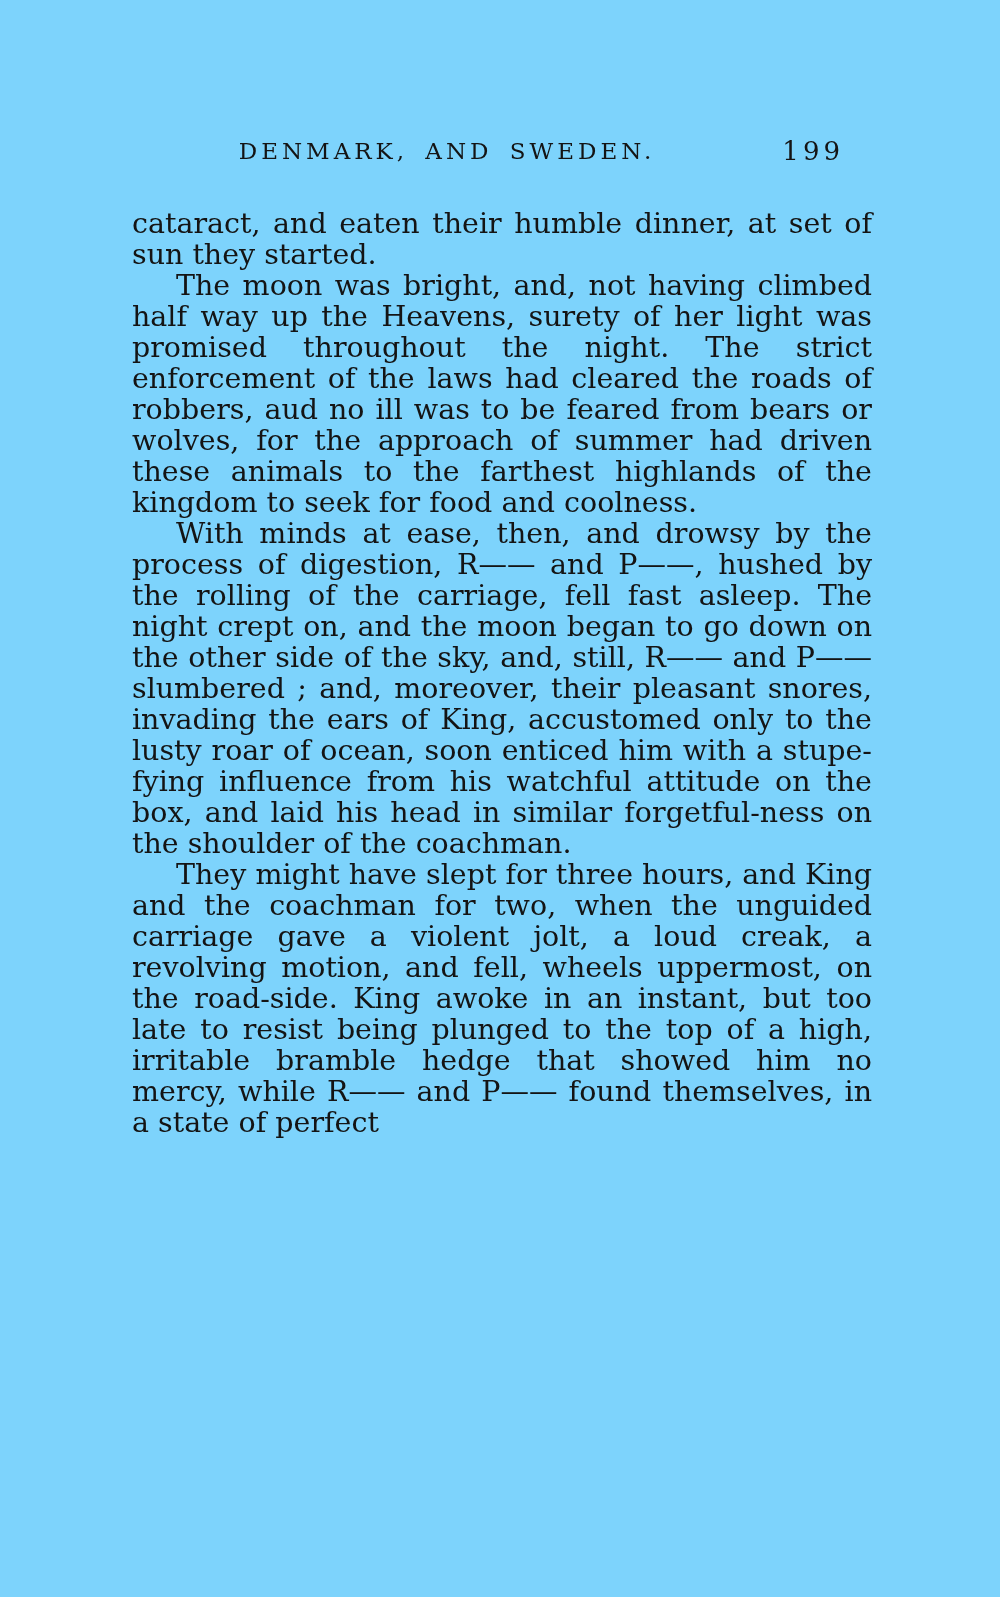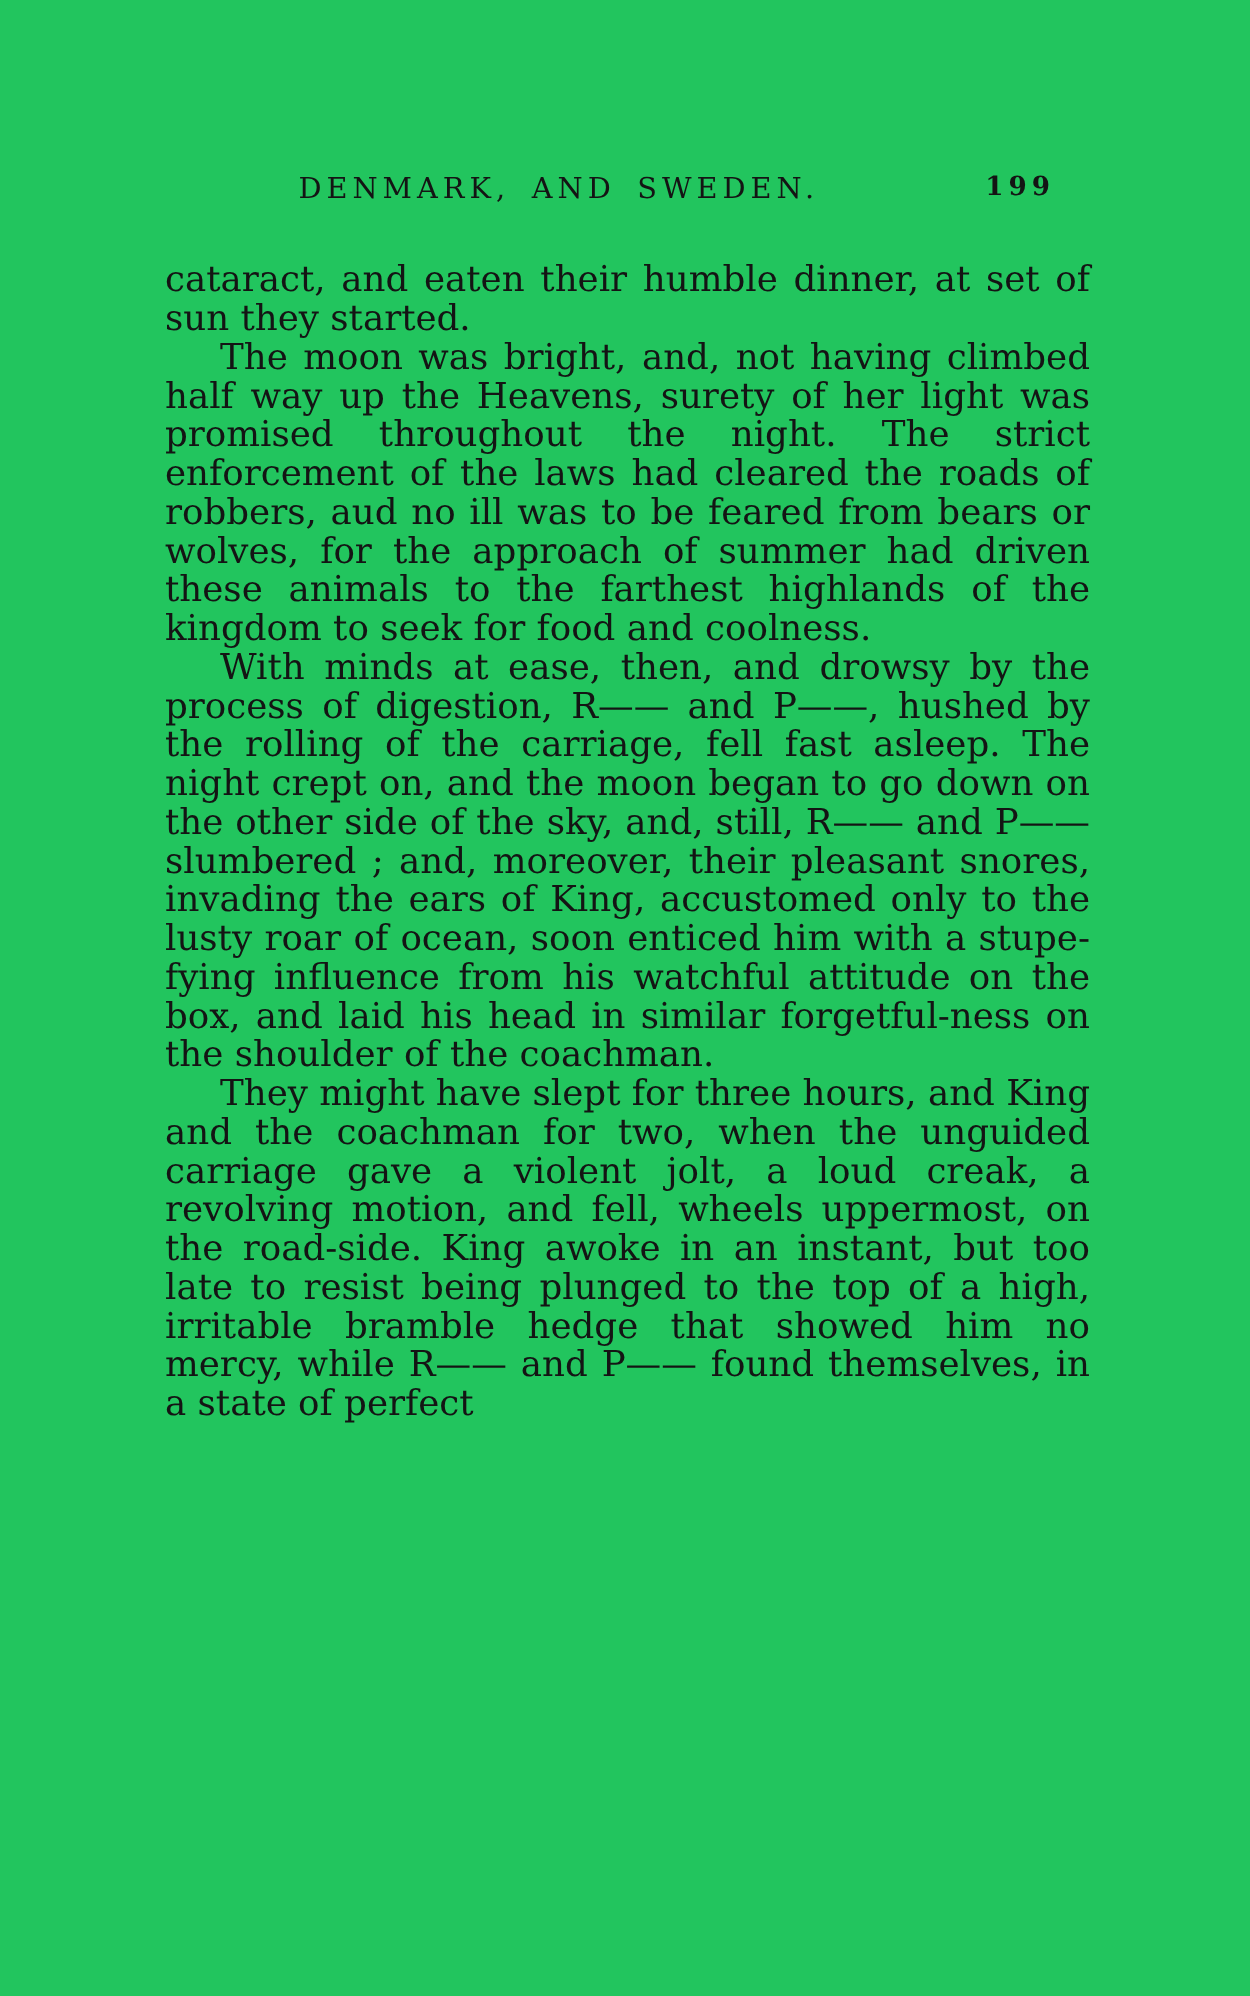--- a/index.html
+++ b/index.html
@@ -5,21 +5,21 @@
   html, body {
     margin: 0;
     padding: 0;
     background: #e8e8e8;
   }
   .page {
     position: relative;
     width: 1000px;
     height: 1597px;
     margin: 0 auto;
-    background: #22c55e;
+    background: #7dd3fc;
     color: #141414;
     font-family: "DejaVu Serif", "Liberation Serif", serif;
     overflow: hidden;
   }
   .running-head {
     position: absolute;
     top: 138px;
     left: 132px;
     width: 740px;
     height: 34px;
@@ -31,23 +31,22 @@
     text-align: center;
     font-size: 23px;
     letter-spacing: 4px;
     word-spacing: 6px;
     white-space: nowrap;
   }
   .running-head .folio {
     position: absolute;
     right: 28px;
     top: -2px;
-    font-size: 21px;
+    font-size: 26px;
     letter-spacing: 4px;
-    font-weight: bold;
   }
   .text-block {
     position: absolute;
     top: 208px;
     left: 132px;
     width: 740px;
     font-size: 28.5px;
     line-height: 31px;
     text-align: justify;
     text-justify: inter-word;

